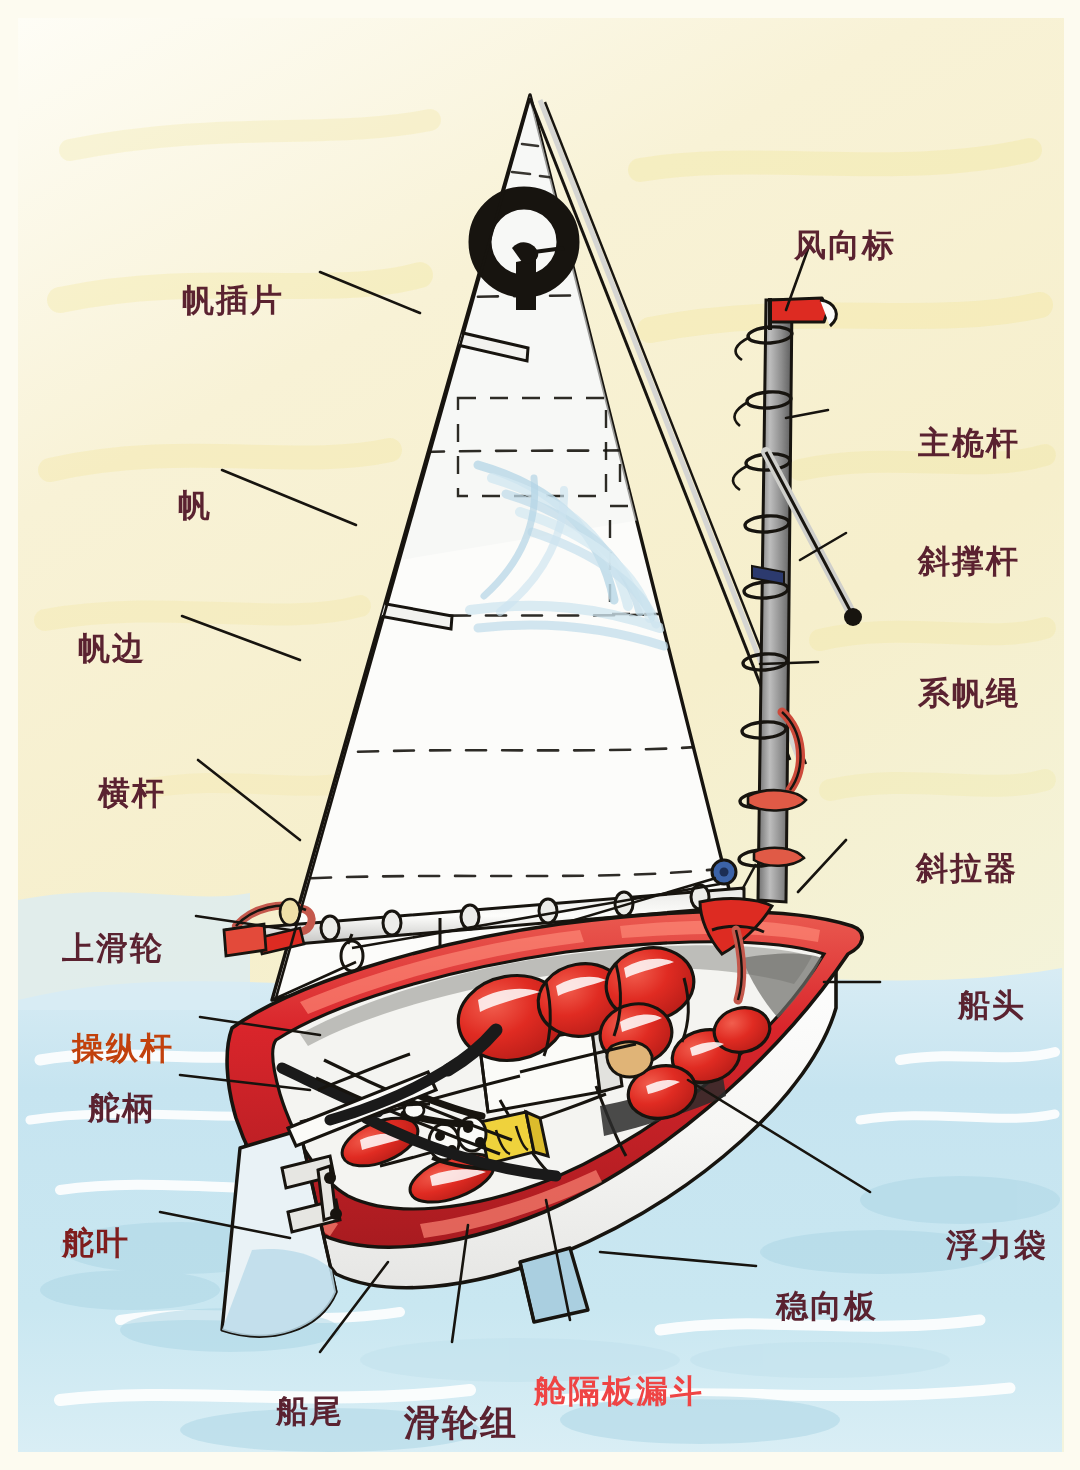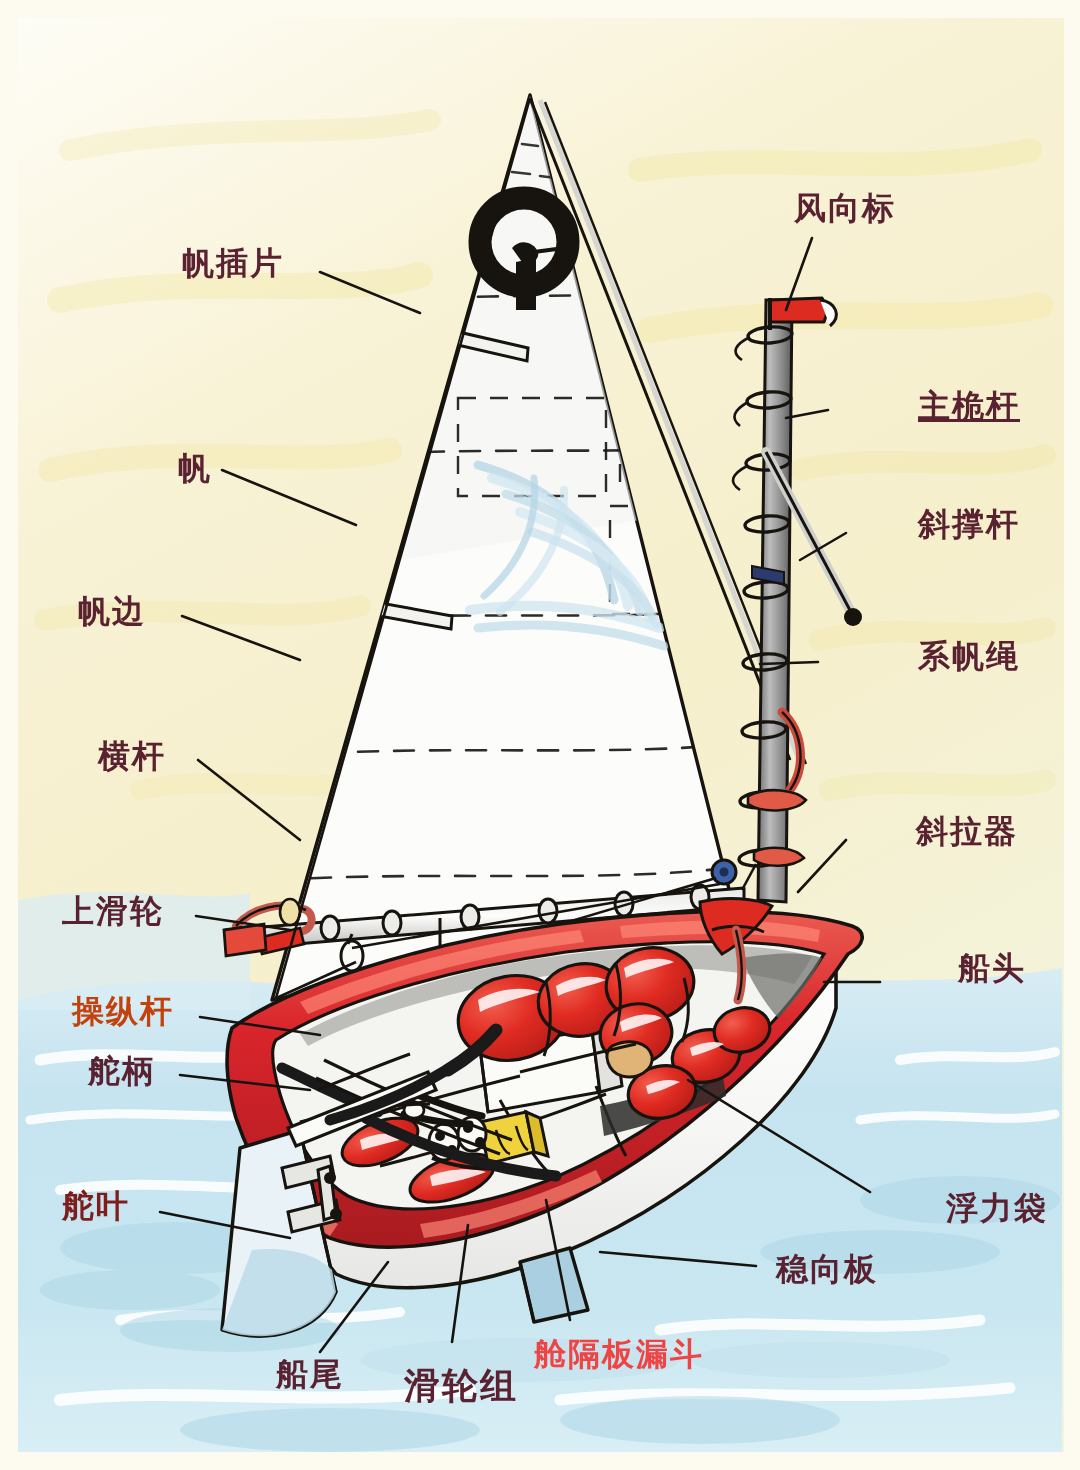--- a/index.html
+++ b/index.html
@@ -15,21 +15,21 @@
   .lbl{
     position:absolute;
     color:#5a2230;
     font-family:"DejaVu Sans","Liberation Sans",sans-serif;
     font-weight:600;
     white-space:nowrap;
     letter-spacing:2px;
     line-height:1;
     user-select:none;
   }
-  .lbl.s32{font-size:32px;}
+  .lbl.s32{font-size:32px;margin-top:37px;}
 </style>
 </head>
 <body>
 
 <div id="page">
 
   <svg viewBox="0 0 1080 1470" aria-hidden="true">
     <defs>
       <linearGradient id="gSky" x1="0" y1="0" x2="0.4" y2="1">
         <stop offset="0%" stop-color="#fefdf6"></stop>
@@ -455,21 +455,21 @@
   <div id="labels">
       <div class="lbl s32" style="left: 182px; top: 247px; font-size: 32px; color: rgb(90, 34, 48);">帆插片</div>
       <div class="lbl s32" style="left: 178px; top: 452px; font-size: 32px; color: rgb(90, 34, 48);">帆</div>
       <div class="lbl s32" style="left: 78px; top: 595px; font-size: 32px; color: rgb(90, 34, 48);">帆边</div>
       <div class="lbl s32" style="left: 98px; top: 740px; font-size: 32px; color: rgb(90, 34, 48);">横杆</div>
       <div class="lbl s32" style="left: 62px; top: 895px; font-size: 32px; color: rgb(90, 34, 48);">上滑轮</div>
       <div class="lbl s32" style="left: 72px; top: 995px; font-size: 32px; color: #c2410c;">操纵杆</div>
       <div class="lbl s32" style="left: 88px; top: 1055px; font-size: 32px; color: rgb(90, 34, 48);">舵柄</div>
       <div class="lbl s32" style="left: 62px; top: 1190px; font-size: 32px; color: #7f1d1d;">舵叶</div>
       <div class="lbl s32" style="left: 794px; top: 192px; font-size: 32px; color: rgb(90, 34, 48);">风向标</div>
-      <div class="lbl s32" style="left: 918px; top: 390px; font-size: 32px; color: rgb(90, 34, 48); text-decoration: underline;">主桅杆</div>
+      <div class="lbl s32" style="left: 918px; top: 390px; font-size: 32px; color: rgb(90, 34, 48);">主桅杆</div>
       <div class="lbl s32" style="left: 918px; top: 508px; font-size: 32px; color: rgb(90, 34, 48);">斜撑杆</div>
       <div class="lbl s32" style="left: 918px; top: 640px; font-size: 32px; color: rgb(90, 34, 48);">系帆绳</div>
       <div class="lbl s32" style="left: 916px; top: 815px; font-size: 32px; color: rgb(90, 34, 48);">斜拉器</div>
       <div class="lbl s32" style="left: 958px; top: 952px; font-size: 32px; color: rgb(90, 34, 48); text-align: right;">船头</div>
       <div class="lbl s32" style="left: 946px; top: 1192px; font-size: 32px; color: rgb(90, 34, 48);">浮力袋</div>
       <div class="lbl s32" style="left: 776px; top: 1253px; font-size: 32px; color: rgb(90, 34, 48);">稳向板</div>
       <div class="lbl s32" style="left: 276px; top: 1358px; font-size: 32px; color: rgb(90, 34, 48);">船尾</div>
       <div class="lbl s32" style="left: 404px; top: 1368px; font-size: 36px; color: rgb(90, 34, 48);">滑轮组</div>
       <div class="lbl s32" style="left: 534px; top: 1338px; font-size: 32px; color: #ef4444; text-align: center;">舱隔板漏斗</div>
     </div>

